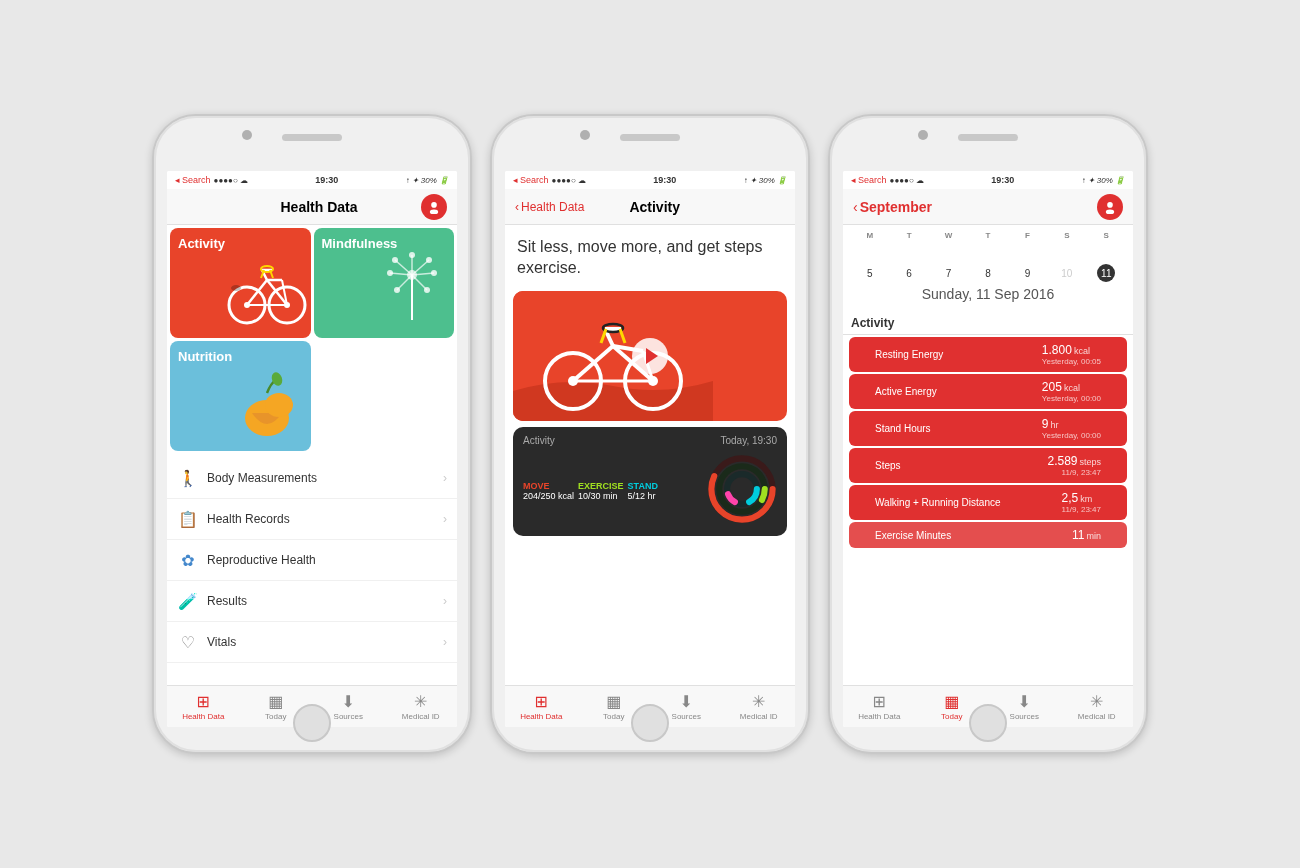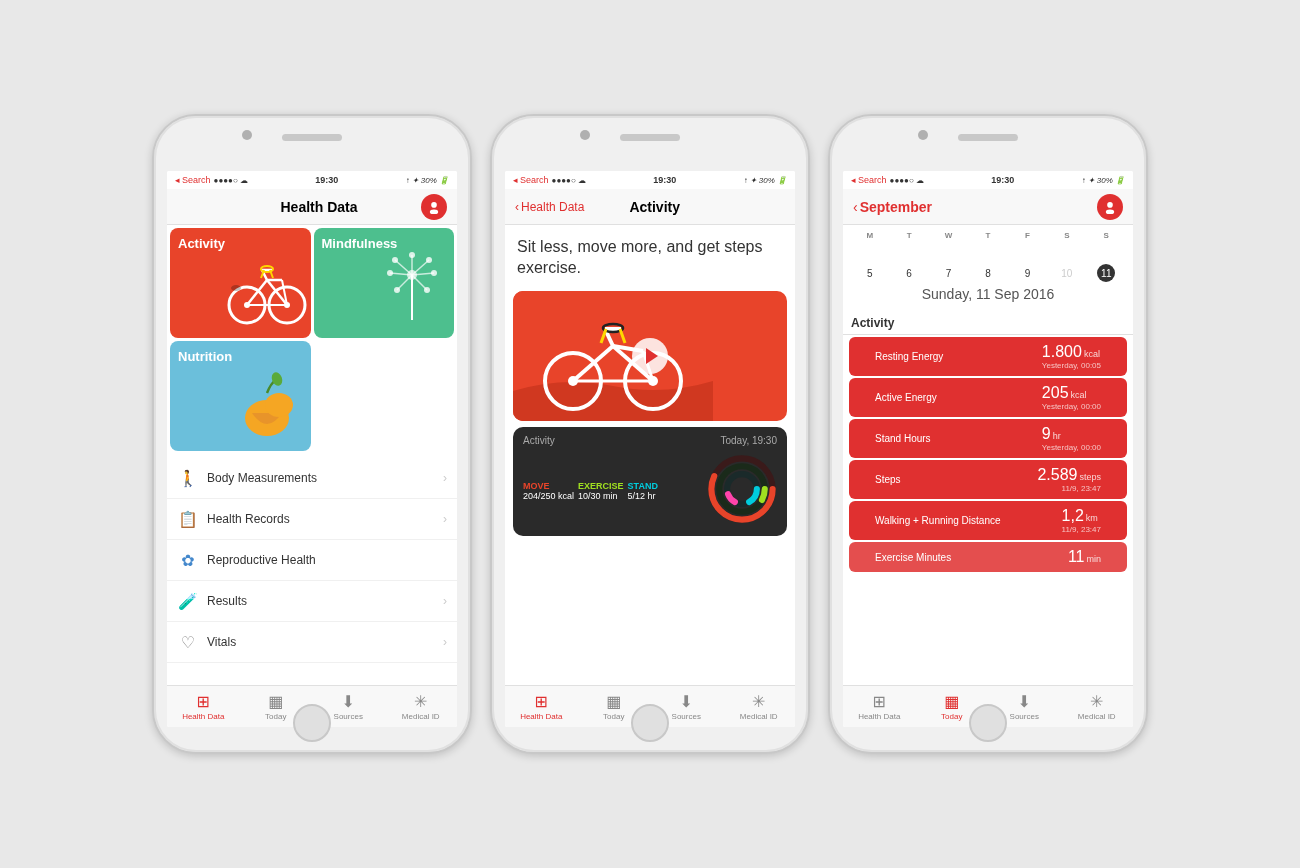--- a/index.html
+++ b/index.html
@@ -337,21 +337,21 @@
       background: #e03030;
       margin: 2px 6px;
       border-radius: 6px;
       padding: 6px 26px;
       display: flex;
       justify-content: space-between;
       align-items: center;
     }
     .data-row-left { color: #fff; font-size: 10px; font-weight: 500; }
     .data-row-right { text-align: right; }
-    .data-row-value { color: #fff; font-size: 16px; font-weight: 300; }
+    .data-row-value { color: #fff; font-size: 12px; font-weight: 300; }
     .data-row-unit { color: rgba(255,255,255,0.8); font-size: 9px; }
     .data-row-time { color: rgba(255,255,255,0.7); font-size: 8px; display: block; }
     .value-unit-row { display: flex; align-items: baseline; gap: 2px; }
   </style>
 </head>
 <body>
 
 <div class="phones-container">
 
   <div class="phone">
@@ -716,21 +716,21 @@
                 <span class="data-row-value">2.589</span>
                 <span class="data-row-unit">steps</span>
               </div>
               <span class="data-row-time">11/9, 23:47</span>
             </div>
           </div>
           <div class="data-row">
             <div class="data-row-left">Walking + Running Distance</div>
             <div class="data-row-right">
               <div class="value-unit-row">
-                <span class="data-row-value">1,2</span>
+                <span class="data-row-value">2,5</span>
                 <span class="data-row-unit">km</span>
               </div>
               <span class="data-row-time">11/9, 23:47</span>
             </div>
           </div>
           <div class="data-row" style="opacity:0.85;">
             <div class="data-row-left">Exercise Minutes</div>
             <div class="data-row-right">
               <div class="value-unit-row">
                 <span class="data-row-value">11</span>

